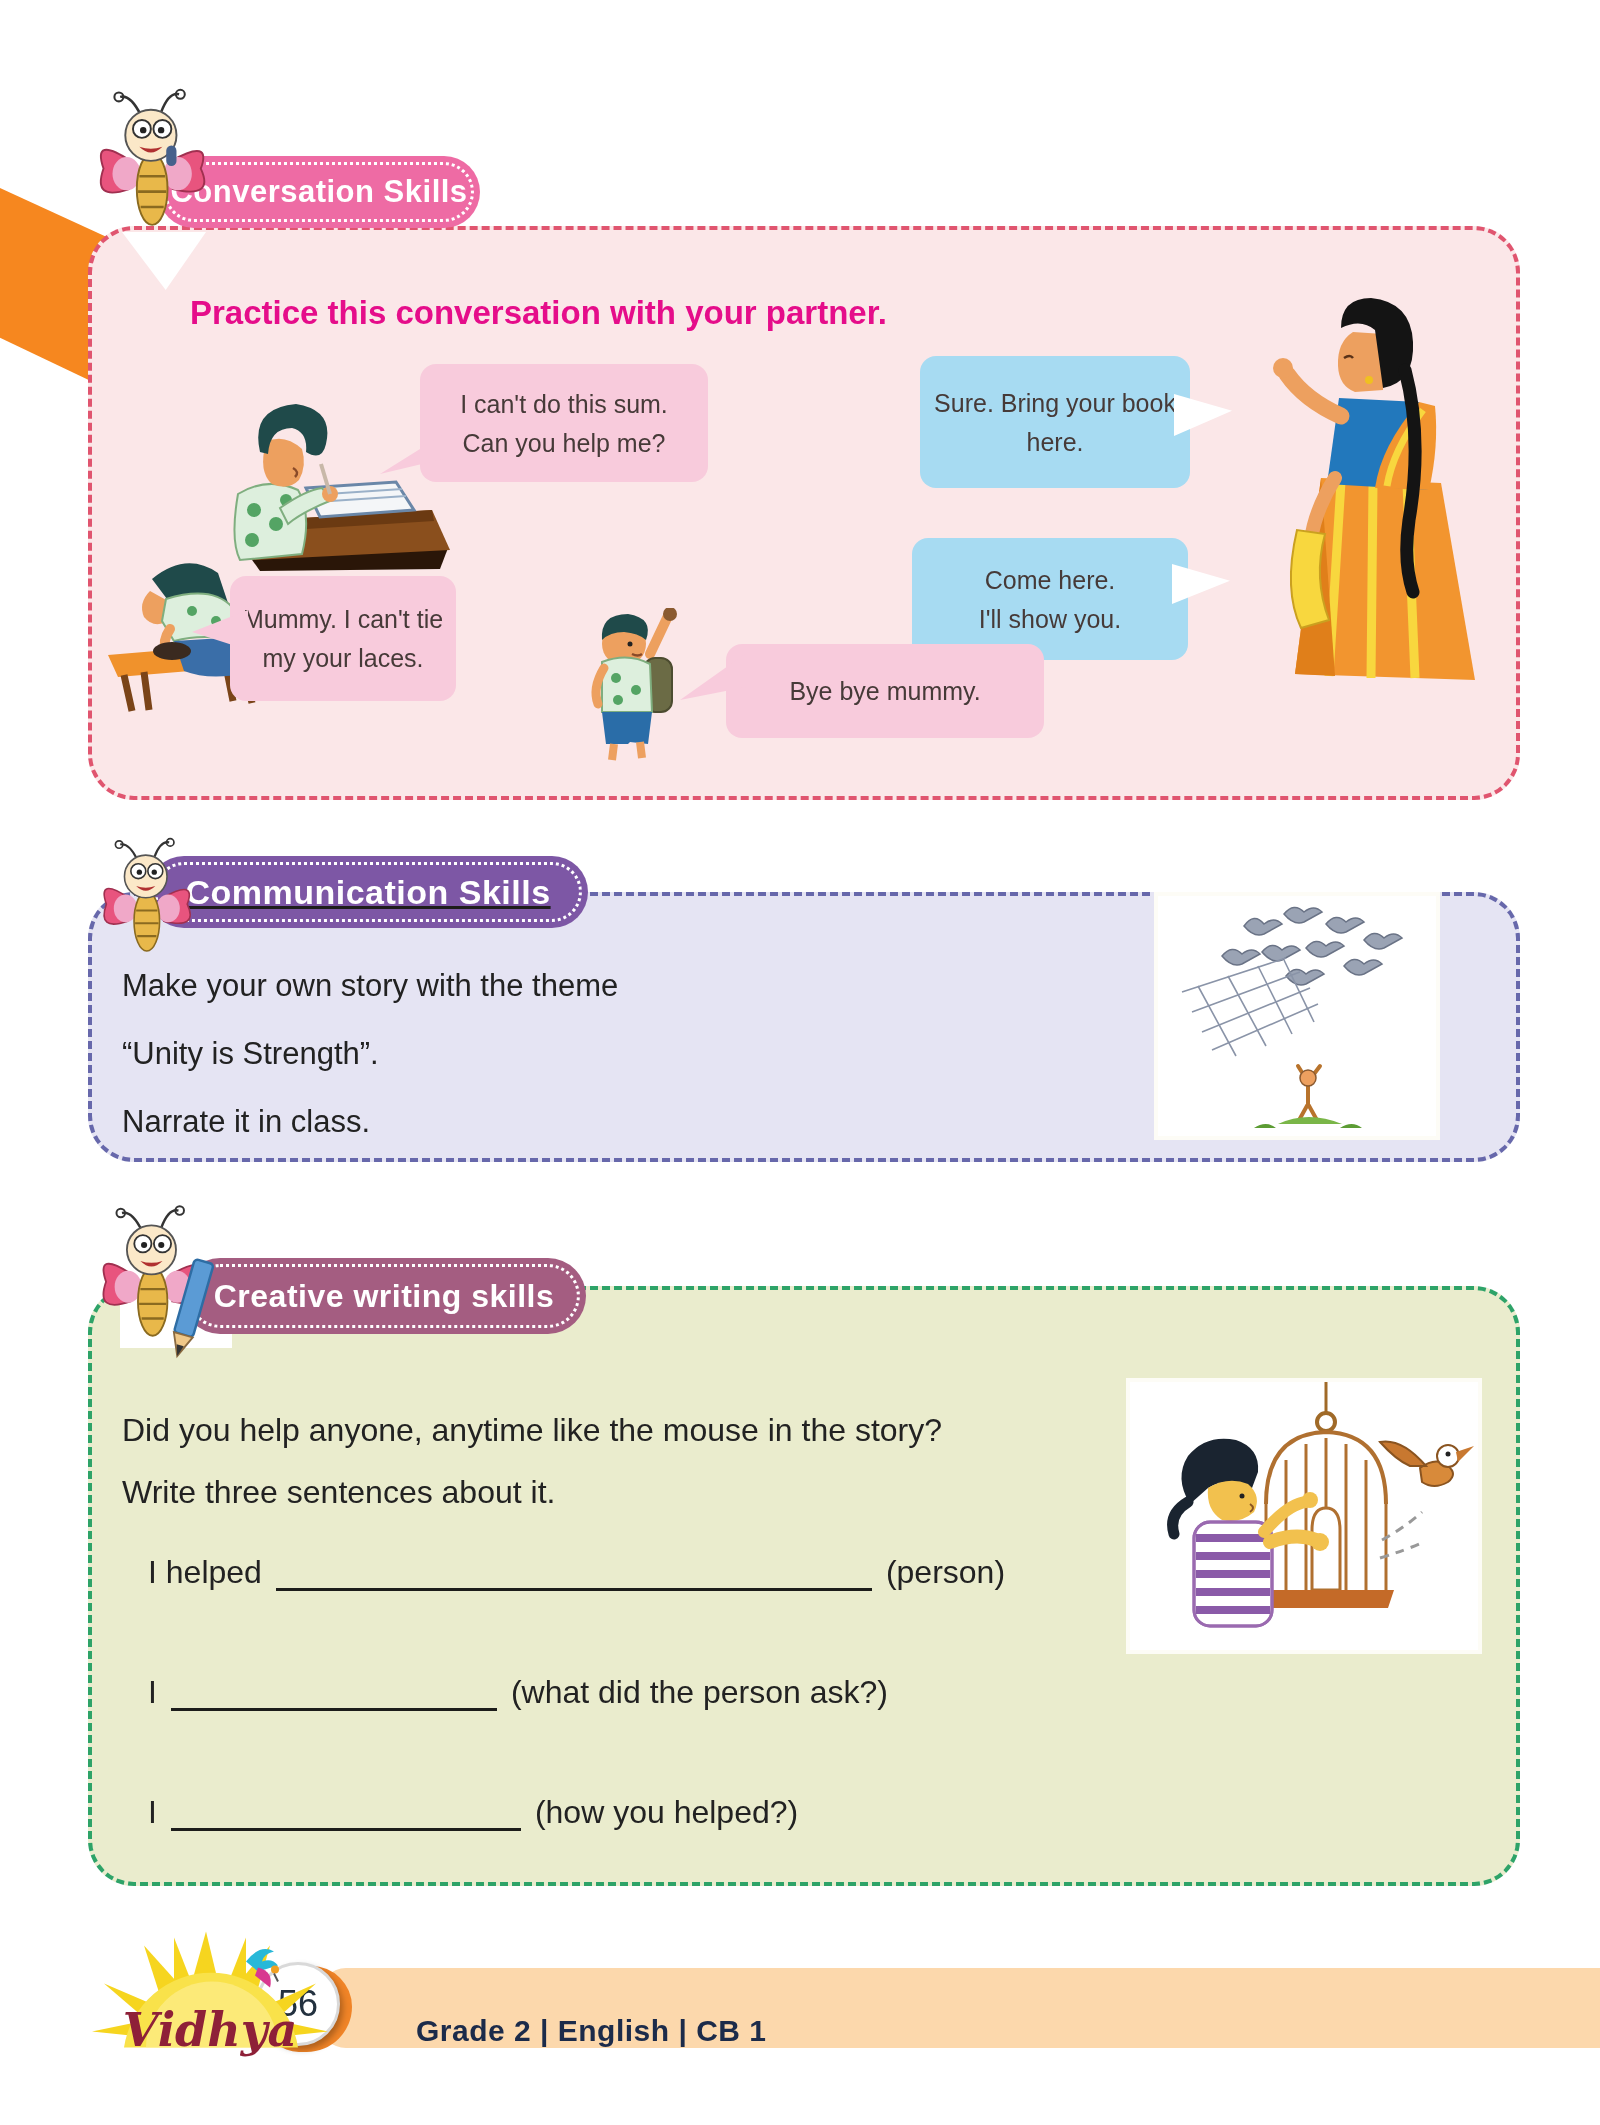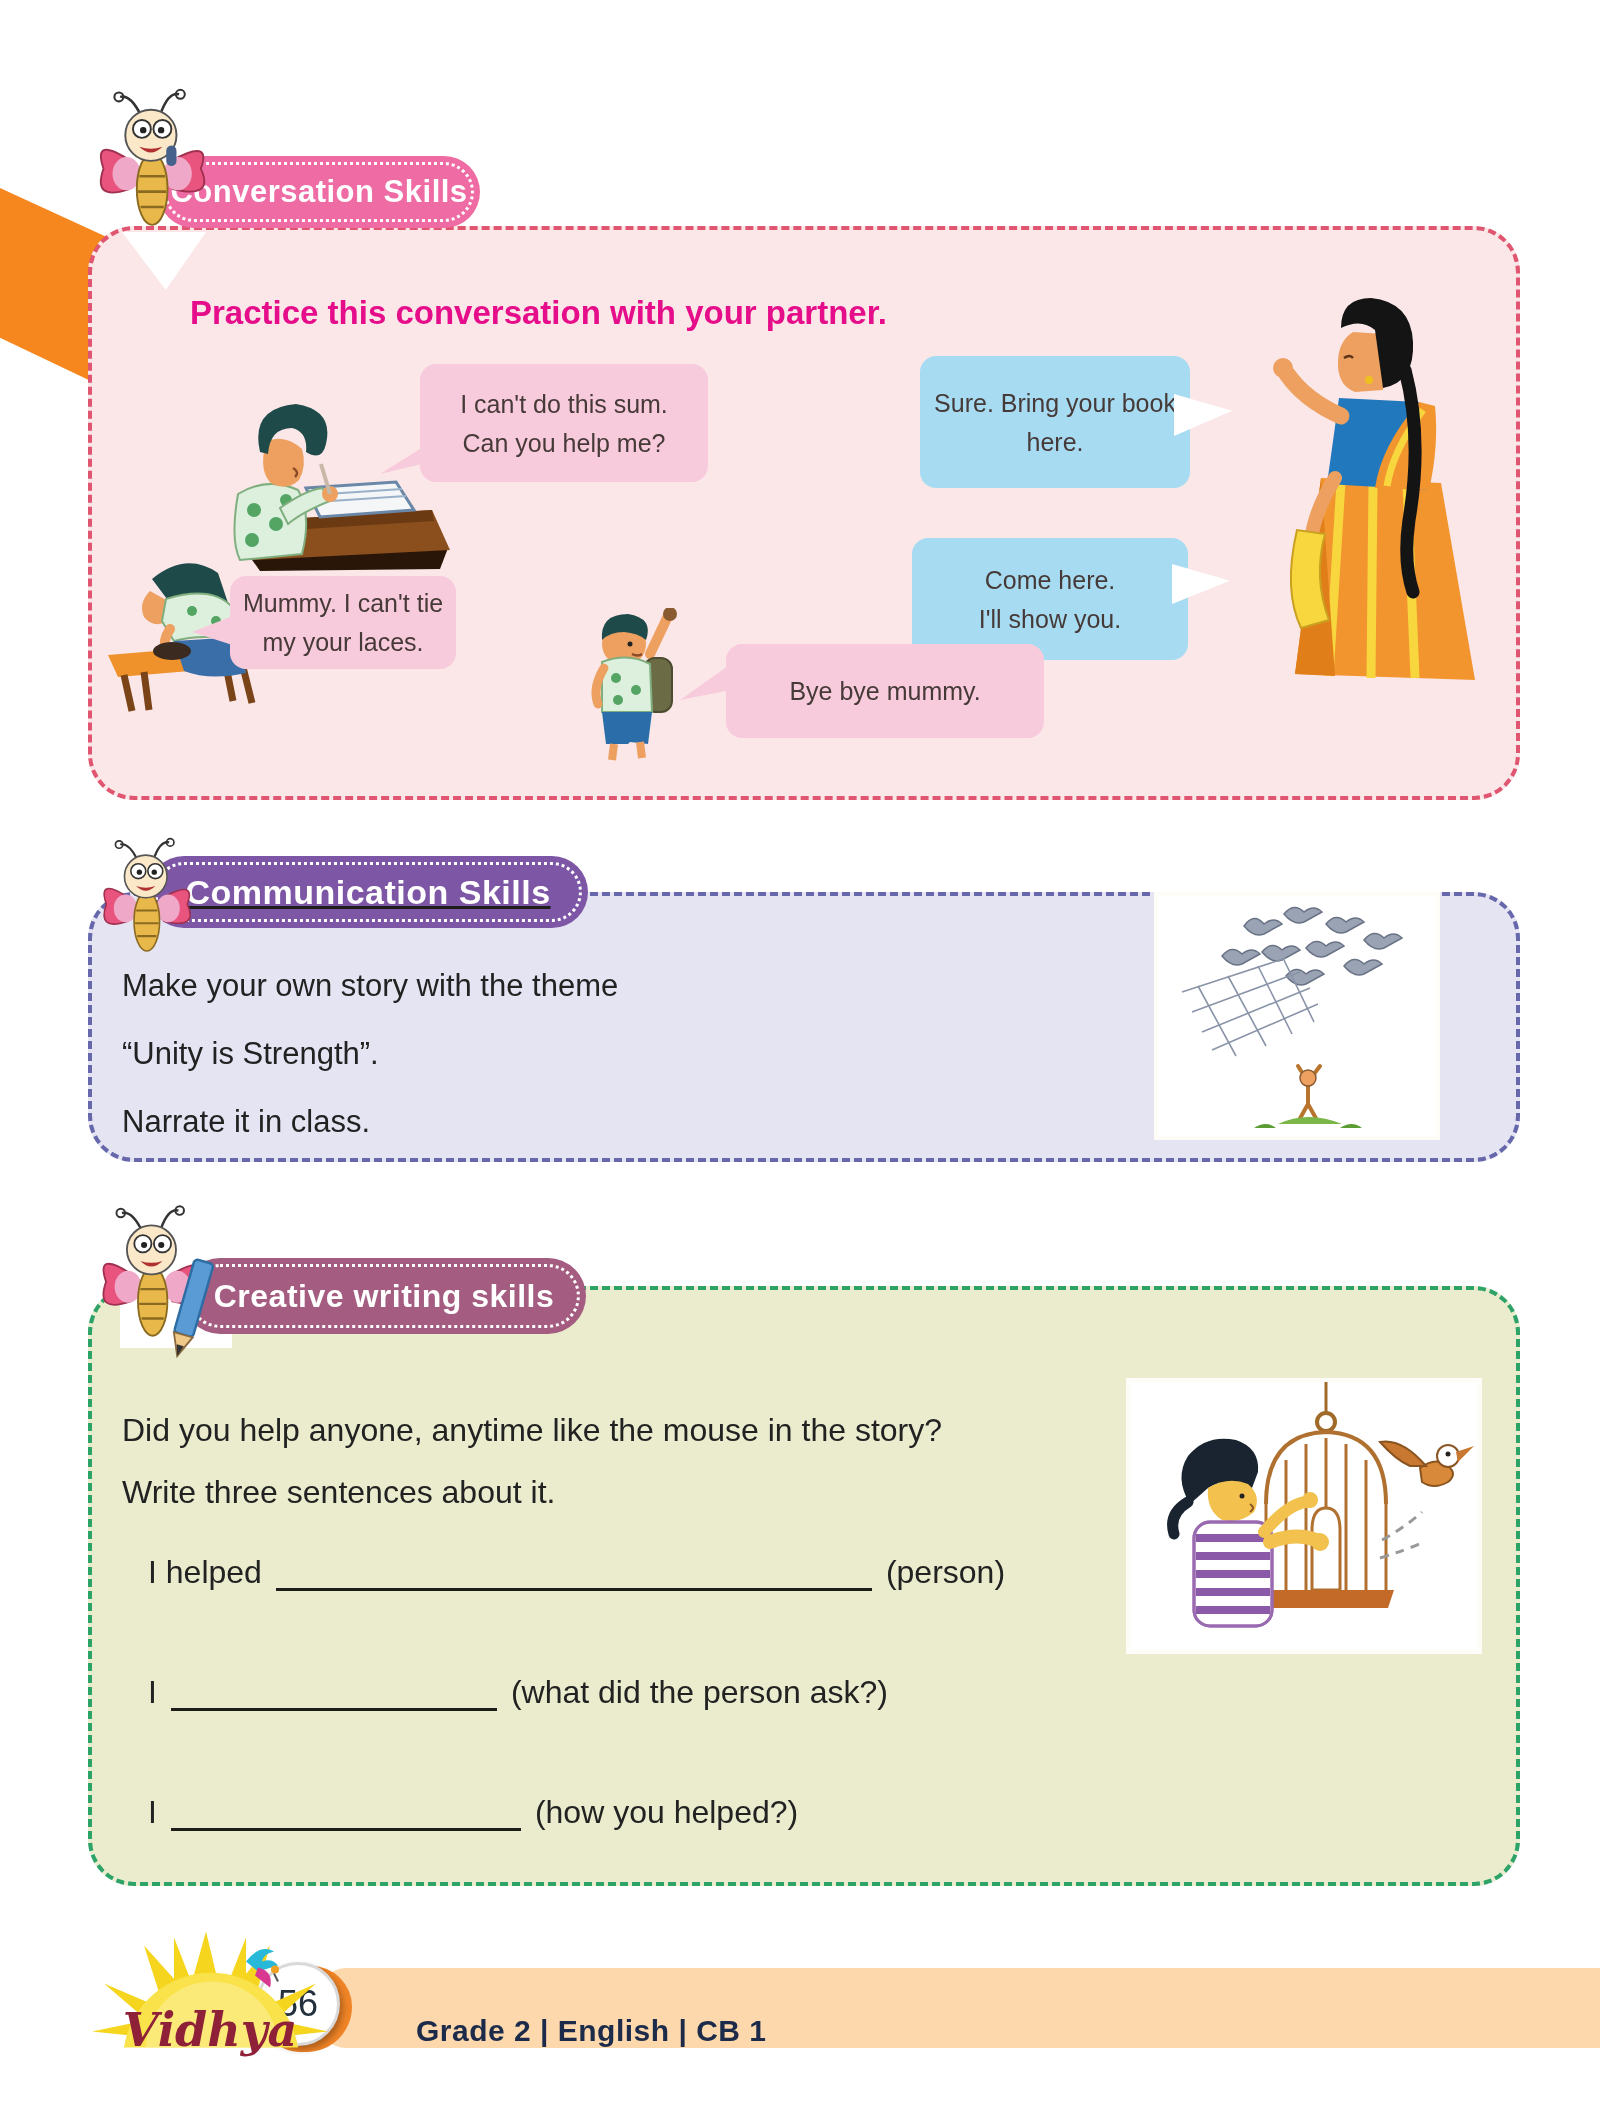--- a/index.html
+++ b/index.html
@@ -174,21 +174,21 @@
       <path d="M50 46 Q38 58 44 72 Q52 82 64 78 L68 56 Z" fill="#eda05f"></path>
       <path d="M66 54 Q112 40 132 62 L138 96 Q104 88 74 96 L62 76 Z" fill="#ddefdd" stroke="#7fae7f" stroke-width="2"></path>
       <circle cx="92" cy="66" r="5" fill="#54a464"></circle>
         <circle cx="116" cy="76" r="5" fill="#54a464"></circle>
       <path d="M74 96 L140 92 L146 128 Q110 136 84 126 Z" fill="#3a6ea8"></path>
       <path d="M70 84 Q62 96 66 106" stroke="#eda05f" stroke-width="10" fill="none" stroke-linecap="round"></path>
       <ellipse cx="72" cy="106" rx="19" ry="9" fill="#3a2a20"></ellipse>
     </svg>
   </div>
 
-  <div class="bubble pink" style="left:230px;top:576px;width:226px;height:93px">
+  <div class="bubble pink" style="left:230px;top:576px;width:226px;height:125px">
     <i class="tail tail-shoe"></i>
     <div class="bline">Mummy. I can't tie</div>
     <div class="bline">my your laces.</div>
   </div>
 
   <div class="illo" style="left:558px;top:608px;width:150px;height:160px">
     <svg viewBox="0 0 150 160">
       <path d="M92 46 L110 8" stroke="#eda05f" stroke-width="10" stroke-linecap="round"></path>
       <circle cx="112" cy="6" r="7" fill="#8a5a30"></circle>
       <circle cx="66" cy="36" r="22" fill="#eda05f"></circle>

